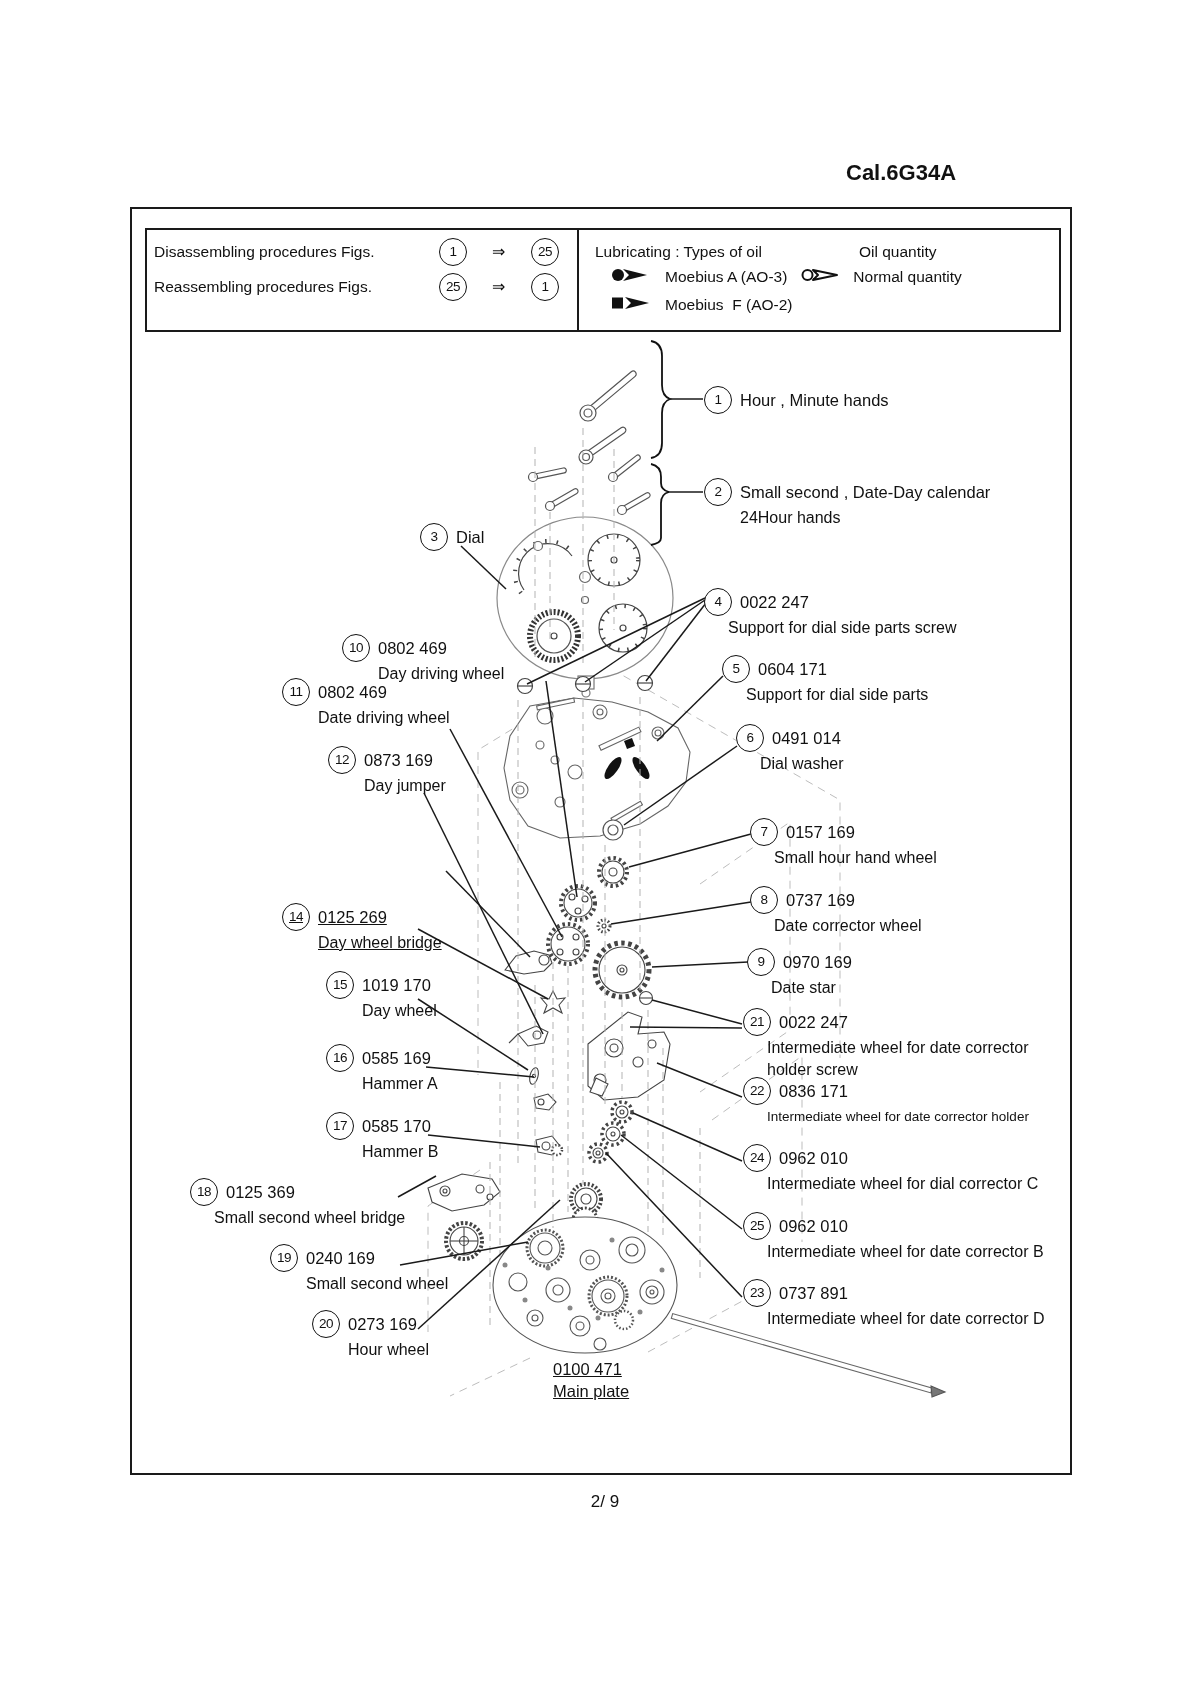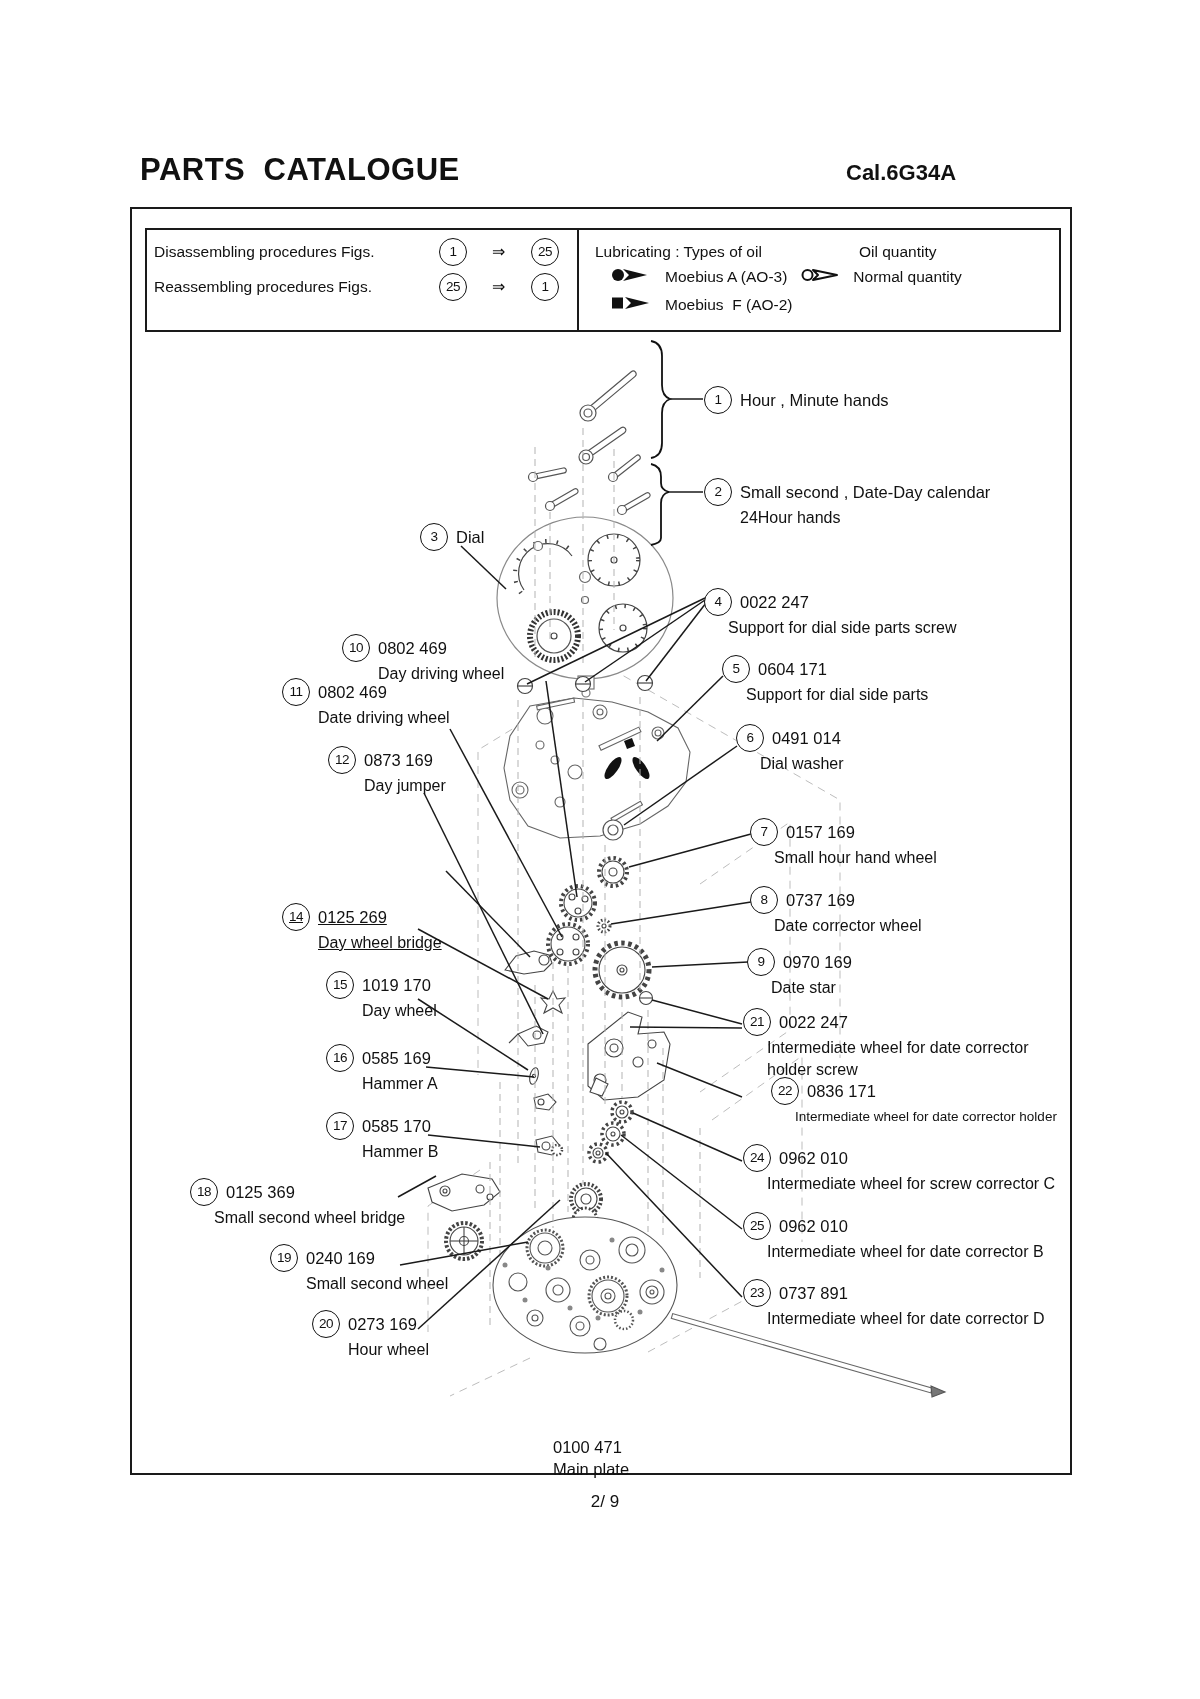--- a/index.html
+++ b/index.html
@@ -49,21 +49,20 @@
   .co-name.tight{margin-left:24px;}
   .co-name.small{font-size:13.5px;}
   .base-label{font-size:16.5px; line-height:22px;}
   .footer-page{left:560px; top:1492px; width:90px; text-align:center; font-size:17px;}
 </style>
 </head>
 <body>
 
 <div class="page">
 
-  <div class="abs page-title ws-pre">PARTS  CATALOGUE</div>
   <div class="abs calibre">Cal.6G34A</div>
 
   <div class="abs outer-box"></div>
 
   <div class="abs legend-box">
     <div class="legend-divider"></div>
 
     <div class="abs legend-label" style="left:7px; top:13px;">Disassembling procedures Figs.</div>
     <div class="lg-circle" style="left:292px; top:8px;">1</div>
     <div class="lg-arrow" style="left:345px; top:12px;">⇒</div>
@@ -527,52 +526,52 @@
 
   <div class="callout" style="left:743px; top:1008px;">
     <div class="co-row">
       <span class="co-num">21</span>
       <span class="co-text">0022 247</span>
     </div>
     <div class="co-name tight">Intermediate wheel for date corrector</div>
     <div class="co-name tight">holder screw</div>
   </div>
 
-  <div class="callout" style="left:743px; top:1077px;margin-left:28px;">
+  <div class="callout" style="left:743px; top:1077px;">
     <div class="co-row">
       <span class="co-num">22</span>
       <span class="co-text">0836 171</span>
     </div>
     <div class="co-name tight small">Intermediate wheel for date corrector holder</div>
   </div>
 
   <div class="callout" style="left:743px; top:1144px;">
     <div class="co-row">
       <span class="co-num">24</span>
       <span class="co-text">0962 010</span>
     </div>
-    <div class="co-name tight">Intermediate wheel for screw corrector C</div>
+    <div class="co-name tight">Intermediate wheel for dial corrector C</div>
   </div>
 
   <div class="callout" style="left:743px; top:1212px;">
     <div class="co-row">
       <span class="co-num">25</span>
       <span class="co-text">0962 010</span>
     </div>
     <div class="co-name tight">Intermediate wheel for date corrector B</div>
   </div>
 
   <div class="callout" style="left:743px; top:1279px;">
     <div class="co-row">
       <span class="co-num">23</span>
       <span class="co-text">0737 891</span>
     </div>
     <div class="co-name tight">Intermediate wheel for date corrector D</div>
   </div>
 
-  <div class="abs base-label" style="left:553px; top:1436px;">
+  <div class="abs base-label" style="left:553px; top:1358px;text-decoration:underline;">
     <div>0100 471</div>
     <div>Main plate</div>
   </div>
 
   <div class="abs footer-page">2/ 9</div>
 
 </div>
 
 </body></html>

